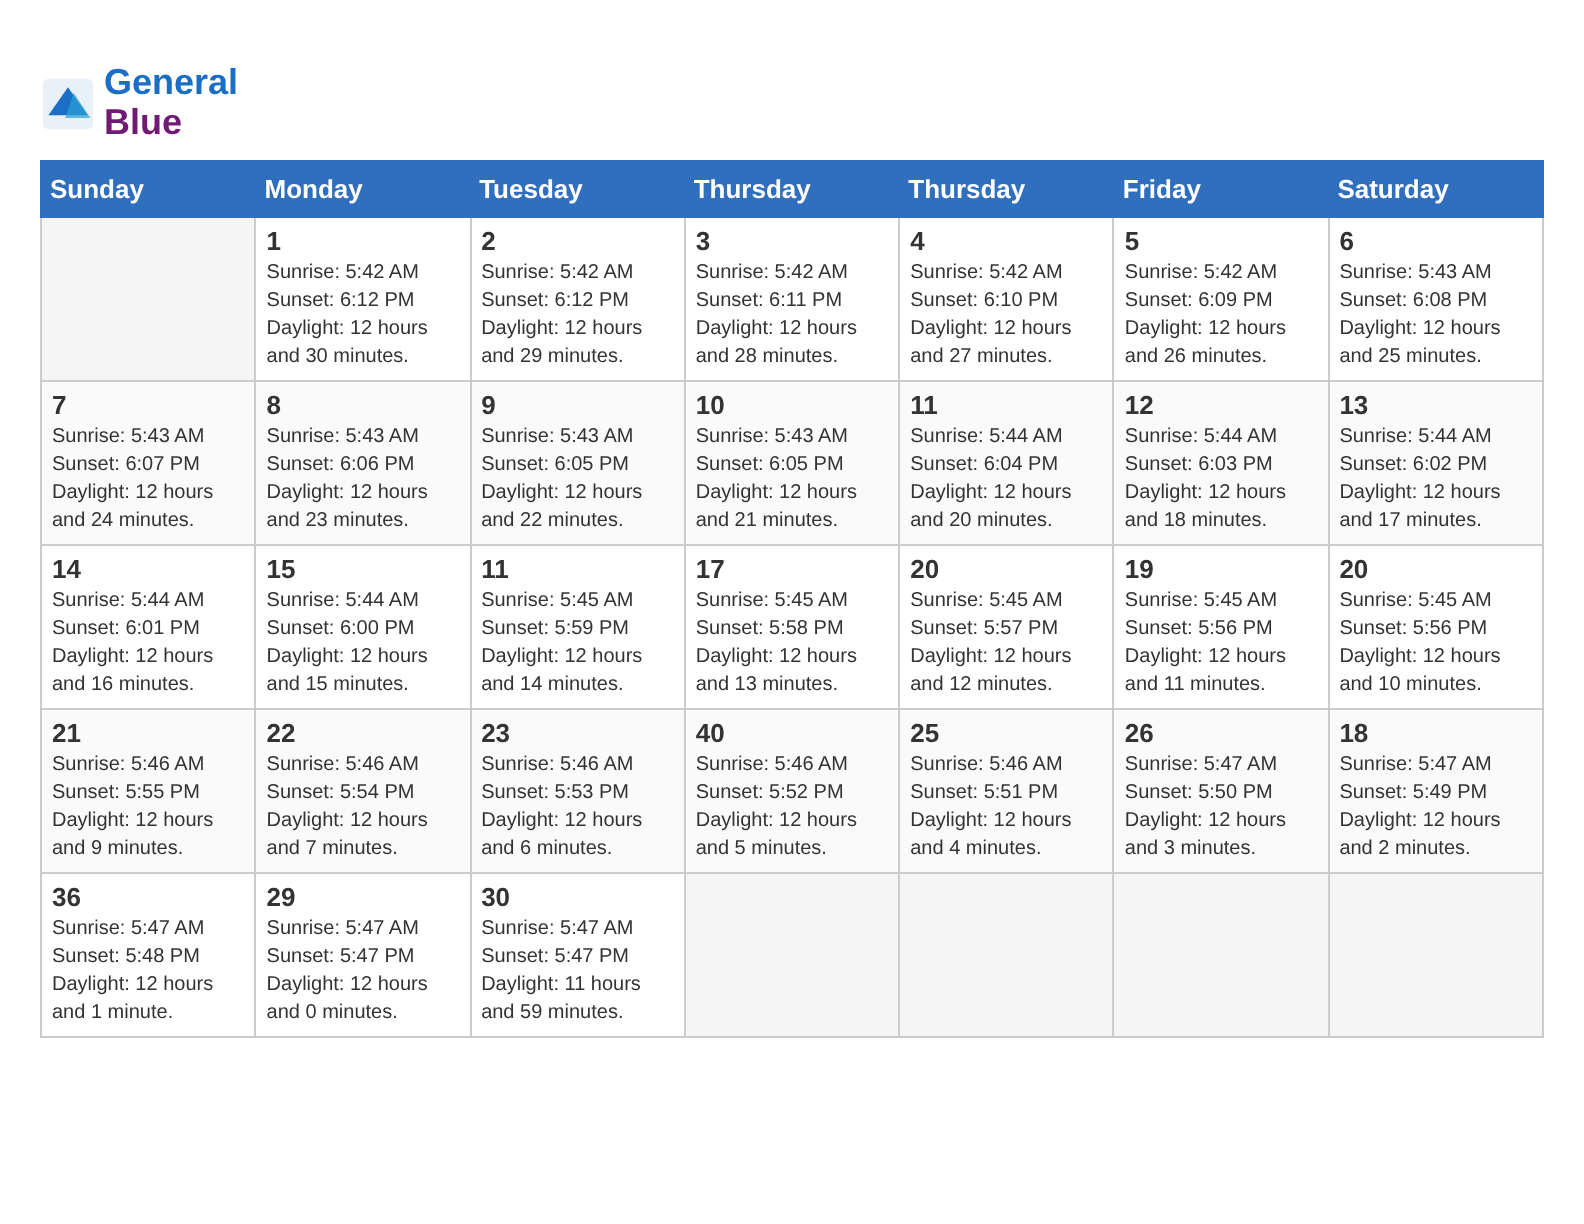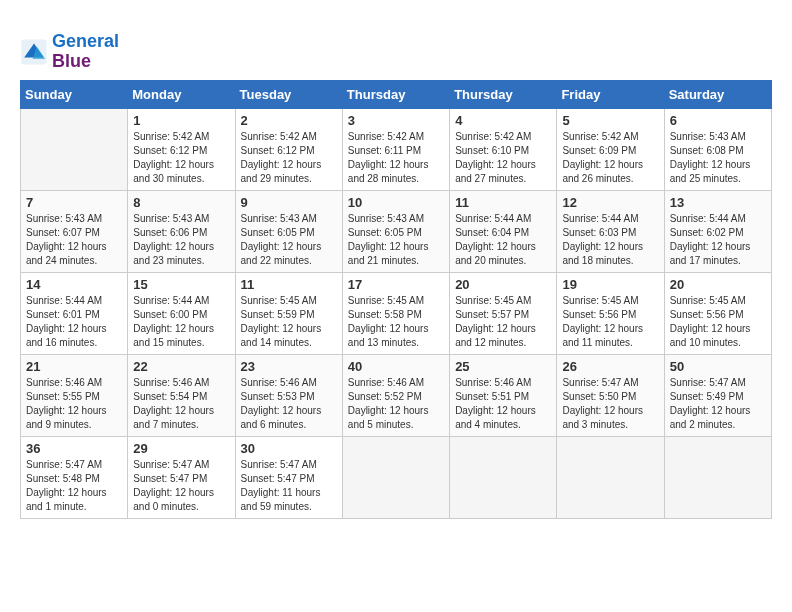--- a/index.html
+++ b/index.html
@@ -311,21 +311,21 @@
 and 4 minutes.</div>
         </td>
         <td>
           <span class="day-num">26</span>
           <div class="day-info" style="white-space: pre-line;">Sunrise: 5:47 AM
 Sunset: 5:50 PM
 Daylight: 12 hours
 and 3 minutes.</div>
         </td>
         <td>
-          <span class="day-num">50</span>
+          <span class="day-num">18</span>
           <div class="day-info" style="white-space: pre-line;">Sunrise: 5:47 AM
 Sunset: 5:49 PM
 Daylight: 12 hours
 and 2 minutes.</div>
         </td>
       </tr>
       <tr>
         <td>
           <span class="day-num">36</span>
           <div class="day-info" style="white-space: pre-line;">Sunrise: 5:47 AM

